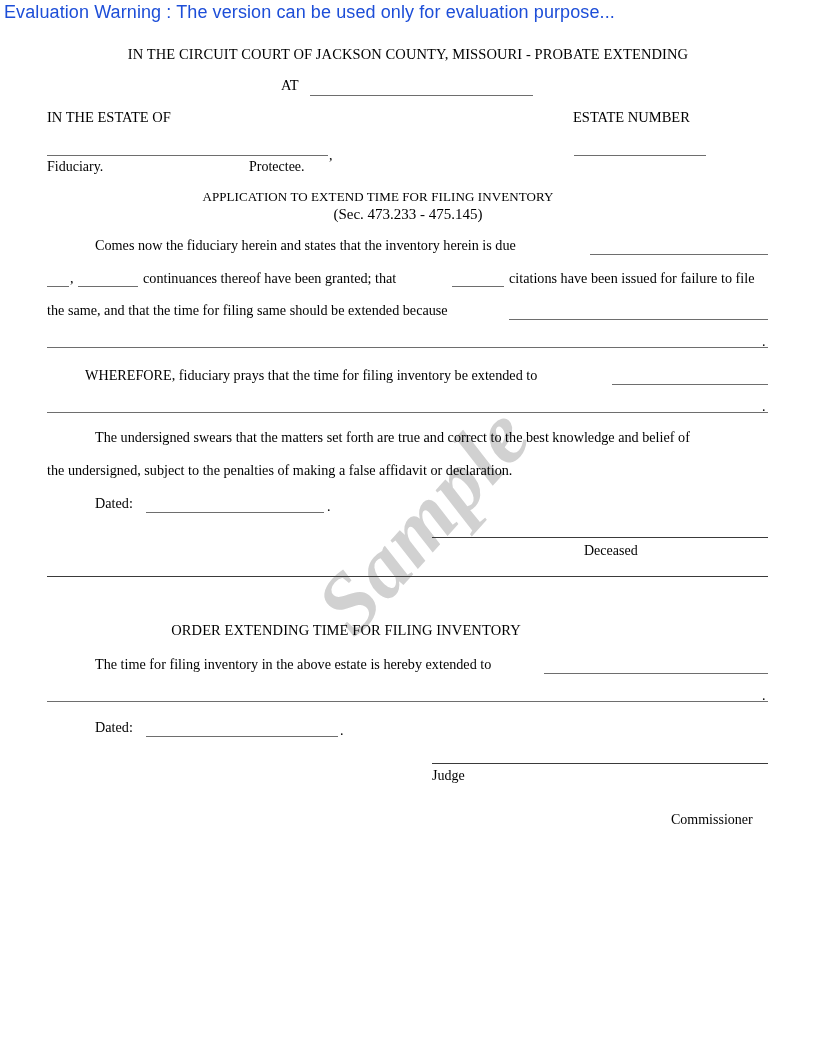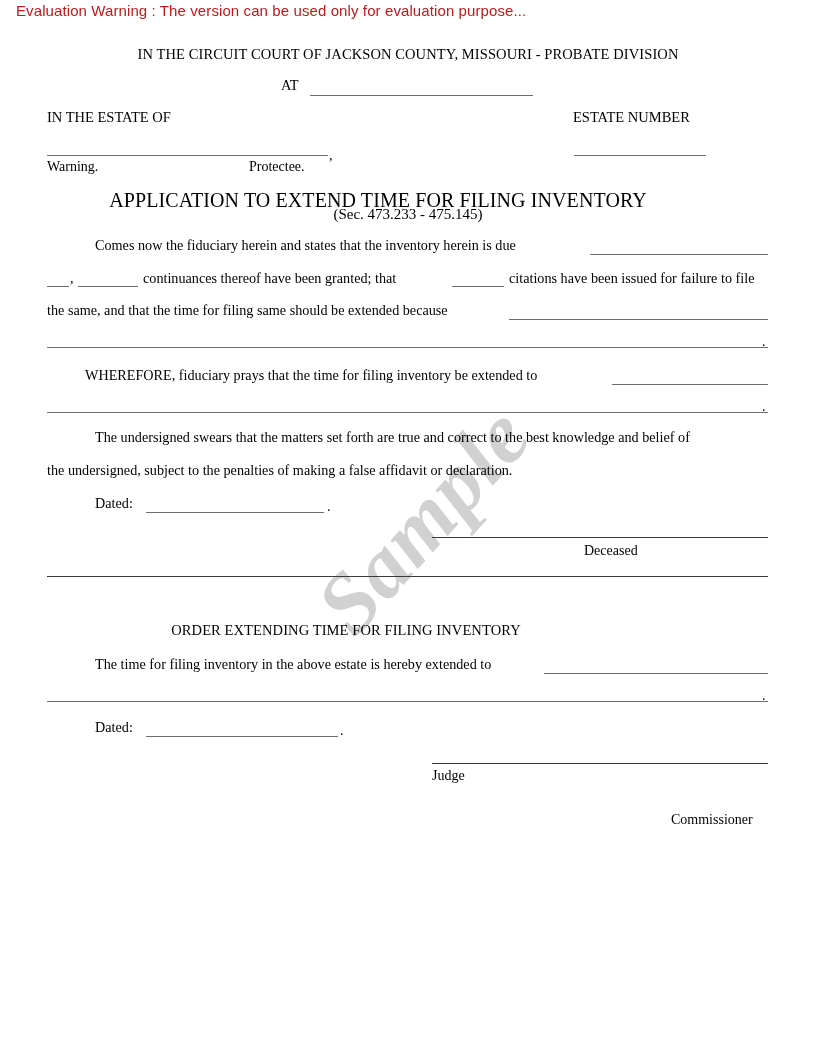--- a/index.html
+++ b/index.html
@@ -14,25 +14,25 @@
     height: 1056px;
     position: relative;
     font-family: "Liberation Serif", "DejaVu Serif", serif;
     color: #000000;
     overflow: hidden;
   }
 
   
   .eval-warning {
     position: absolute;
-    left: 16px;
+    left: 4px;
     top: 2px;
     font-family: "Liberation Sans", "DejaVu Sans", sans-serif;
-    font-size: 15px;
-    color: #b91c1c;
+    font-size: 18px;
+    color: #1d4ed8;
     white-space: nowrap;
     letter-spacing: 0.1px;
   }
 
   
   .page {
     position: absolute;
     left: 0;
     top: 0;
     width: 816px;
@@ -116,21 +116,21 @@
     left: 329px;
     top: 148px;
     font-size: 14px;
   }
 
   .app-title {
     left: 0;
     top: 189px;
     width: 756px;
     text-align: center;
-    font-size: 20px;
+    font-size: 13px;
     font-weight: normal;
     letter-spacing: 0.1px;
   }
   .app-subtitle {
     left: 0;
     top: 206px;
     width: 816px;
     text-align: center;
     font-size: 15px;
   }
@@ -174,34 +174,34 @@
 </style>
 </head>
 <body>
 
 <div class="eval-warning">Evaluation Warning : The version can be used only for evaluation purpose...</div>
 
 <div class="page">
 
   <div class="watermark">Sample</div>
 
-  <div class="t court-title">IN THE CIRCUIT COURT OF JACKSON COUNTY, MISSOURI - PROBATE DIVISION</div>
+  <div class="t court-title">IN THE CIRCUIT COURT OF JACKSON COUNTY, MISSOURI - PROBATE EXTENDING</div>
 
   <div class="t at-label">AT</div>
   <div class="rule" style="left:310px; top:95px; width:223px;"></div>
 
   <div class="t estate-of">IN THE ESTATE OF</div>
 
   <div class="t estate-number">ESTATE NUMBER</div>
   <div class="rule" style="left:574px; top:155px; width:132px;"></div>
 
   <div class="rule" style="left:47px; top:155px; width:281px;"></div>
   <div class="t comma-after-rule">,</div>
 
-  <div class="t deceased">Warning.</div>
+  <div class="t deceased">Fiduciary.</div>
   <div class="t protectee">Protectee.</div>
 
   <div class="t app-title">APPLICATION TO EXTEND TIME FOR FILING INVENTORY</div>
   <div class="t app-subtitle">(Sec. 473.233 - 475.145)</div>
 
   <div class="t body-line" style="left:95px; top:238px;">Comes now the fiduciary herein and states that the inventory herein  is  due</div>
   <div class="rule" style="left:590px; top:254px; width:178px;"></div>
 
   <div class="rule" style="left:47px; top:286px; width:22px;"></div>
   <div class="t body-line" style="left:70px; top:271px;">,</div>

